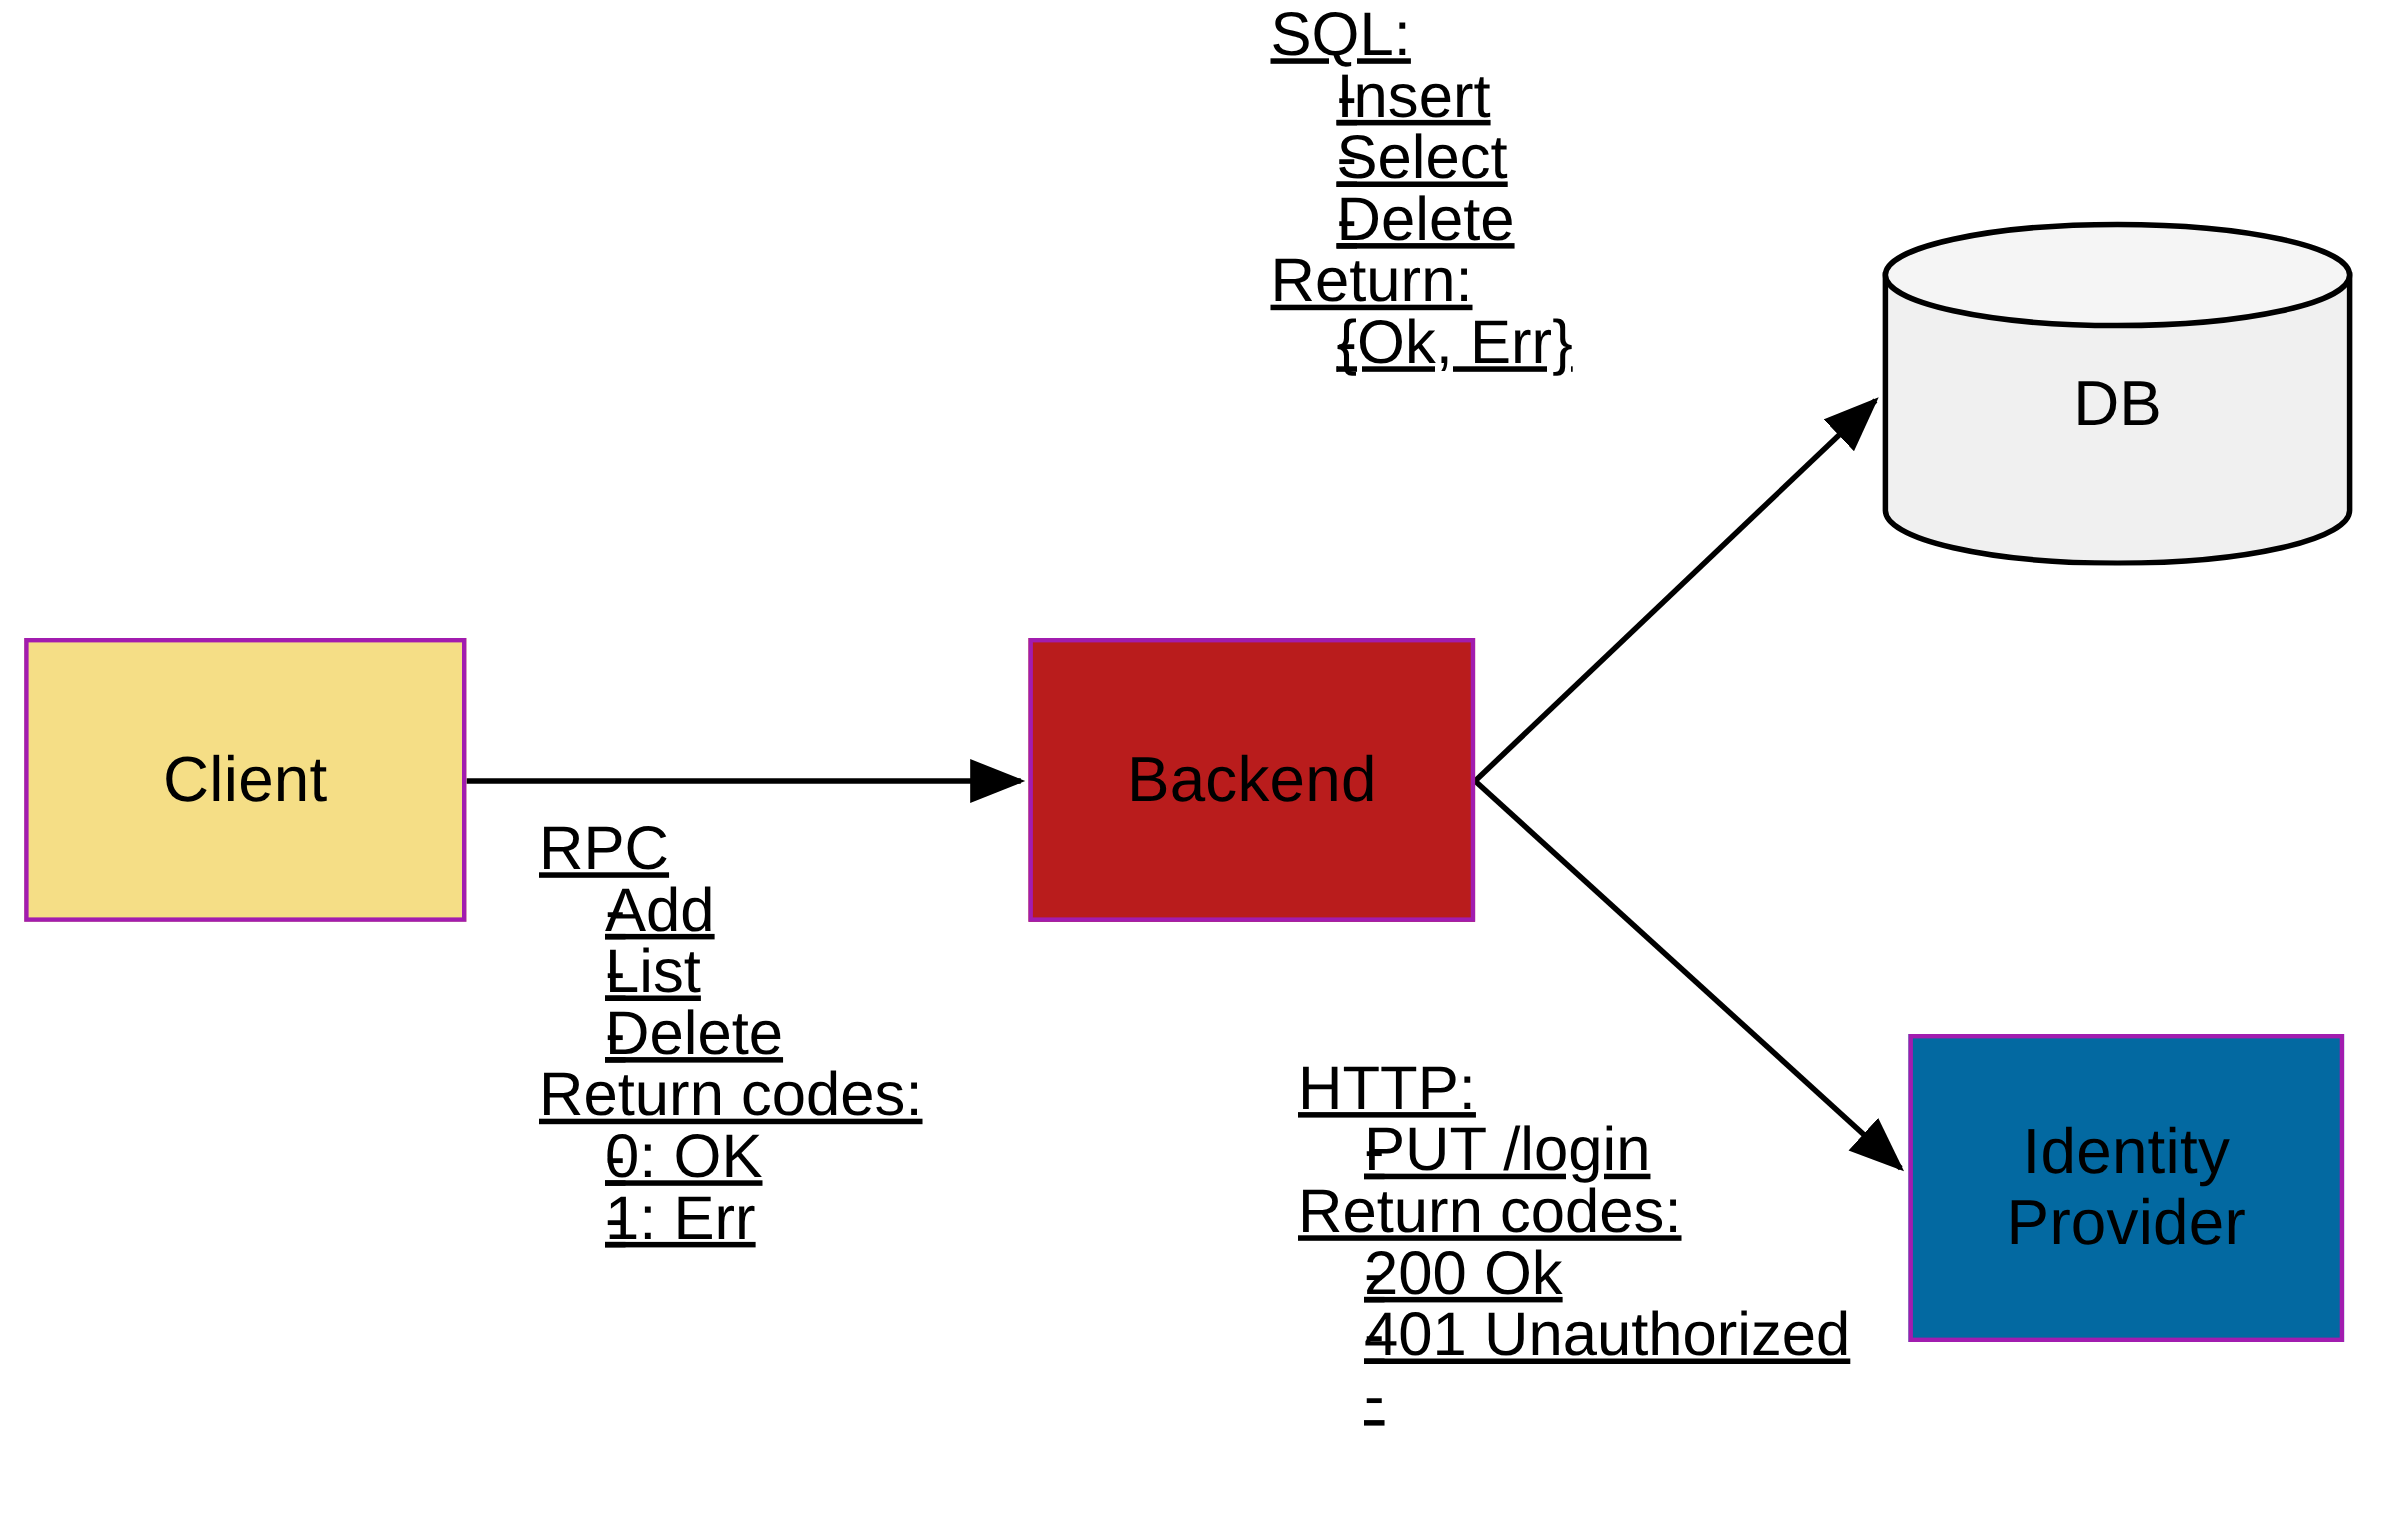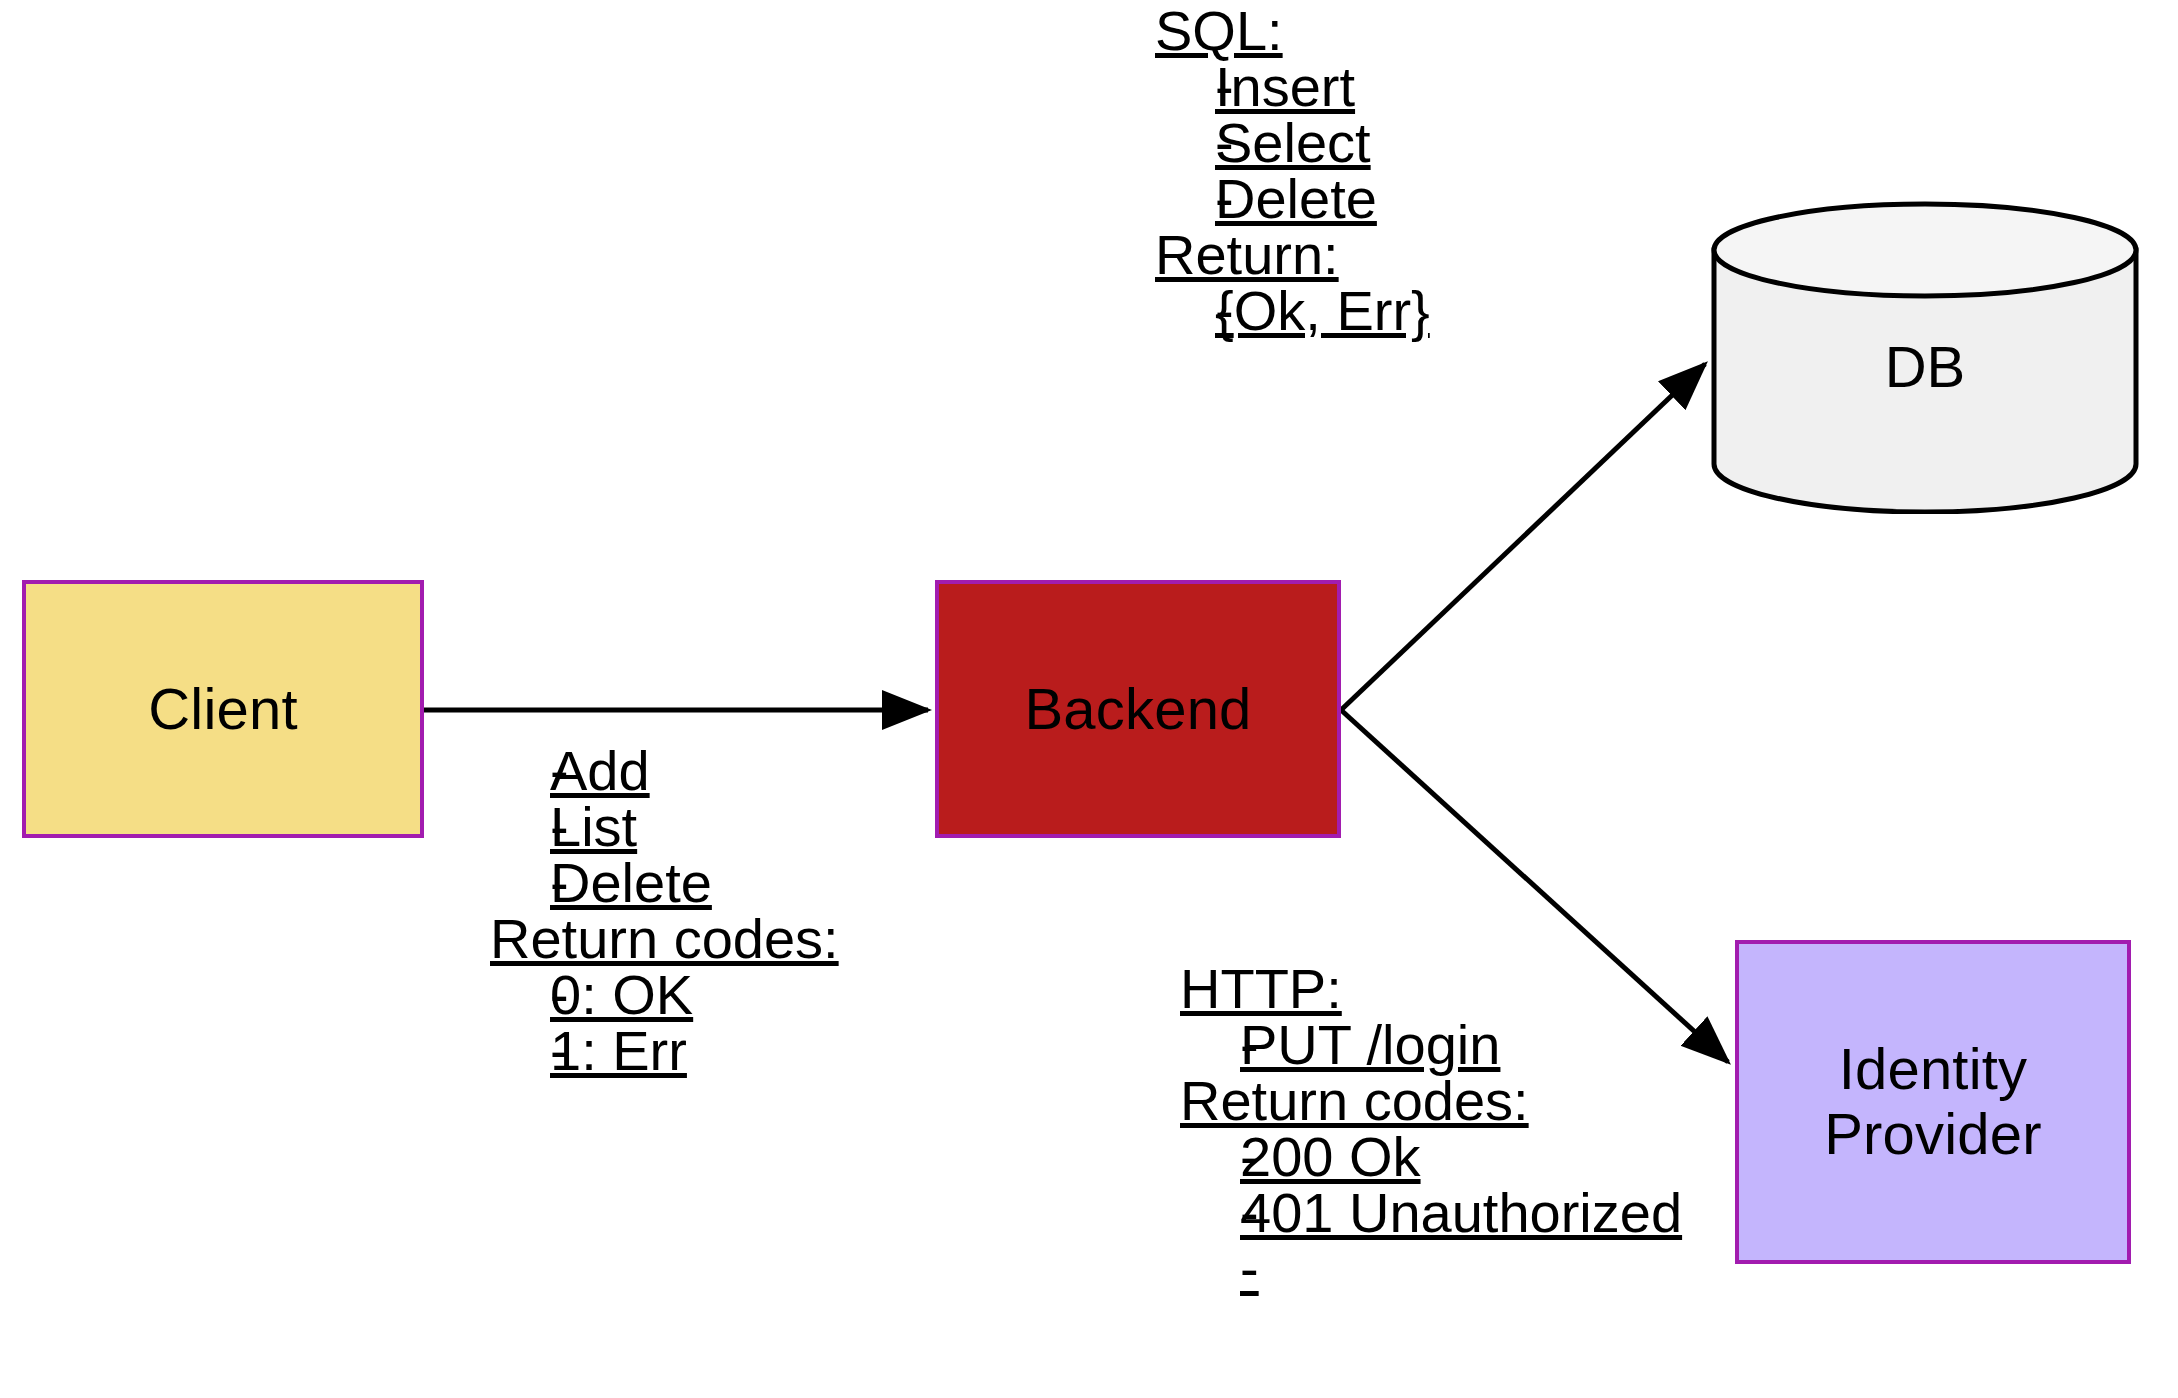--- a/index.html
+++ b/index.html
@@ -57,22 +57,22 @@
     left: 935px;
     top: 580px;
     width: 406px;
     height: 258px;
     background: #b91c1c;
   }
   #node-idp {
     left: 1735px;
     top: 940px;
     width: 396px;
-    height: 324px;
-    background: #c4b5fd;
+    height: 280px;
+    background: #0369a1;
   }
 
   
   #node-db {
     position: absolute;
     left: 1710px;
     top: 200px;
     width: 430px;
     height: 314px;
   }
@@ -193,20 +193,21 @@
 
     <span class="head">Return:</span>
 
     <div class="bullet-row">
       <span class="bullet-dash">-</span>
       <span class="bullet-text">{Ok, Err}</span>
     </div>
   </div>
 
   <div class="anno" id="anno-rpc">
+    <span class="head">RPC</span>
 
     <div class="bullet-row">
       <span class="bullet-dash">-</span>
       <span class="bullet-text">Add</span>
     </div>
     <div class="bullet-row">
       <span class="bullet-dash">-</span>
       <span class="bullet-text">List</span>
     </div>
     <div class="bullet-row">

